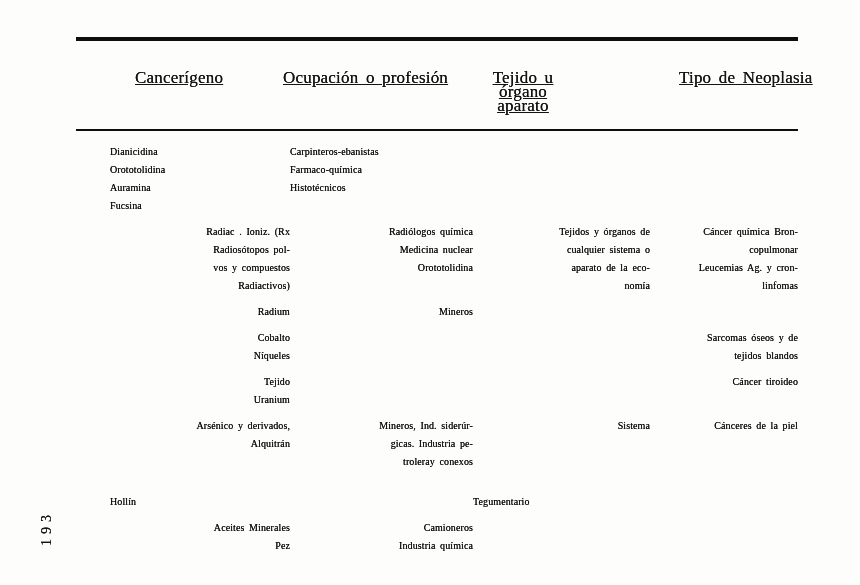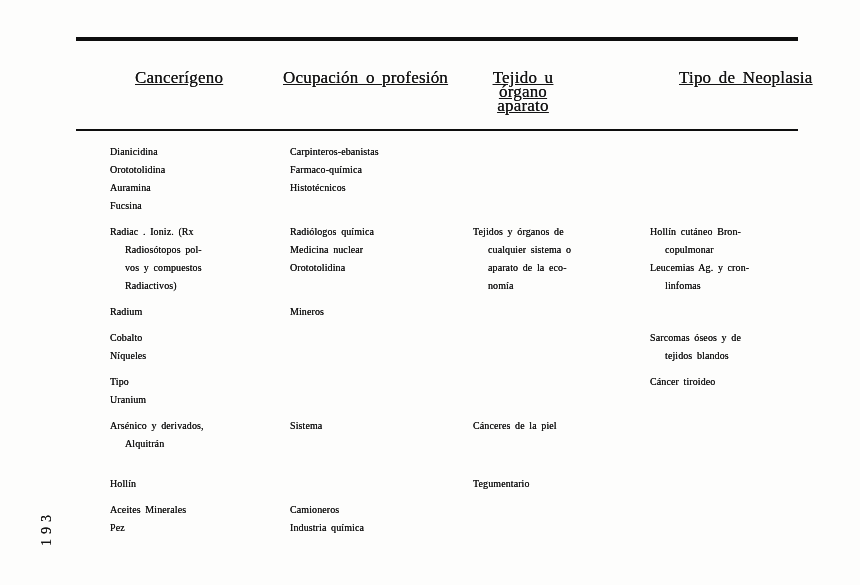--- a/index.html
+++ b/index.html
@@ -32,21 +32,21 @@
   .hcell.h3 { left: 468px; top: 71px; width: 110px; text-align: center; white-space: normal; }
   .hcell.h4 { left: 679px; top: 71px; }
 
   .tbody {
     position: absolute; left: 110px; top: 143px; width: 688px;
     font-size: 10px; line-height: 18px;
     word-spacing: 2px; letter-spacing: 0.1px;
     text-shadow: 0 0 0.5px currentColor;
   }
   .row { display: grid; grid-template-columns: 180px 183px 177px 148px; }
-  .row.gap-sm { margin-top: 8px; }
+  .row.gap-sm { margin-top: 8px; text-align: right; }
   .row.gap-lg { margin-top: 22px; }
   .cell { min-height: 18px; }
   .line { white-space: nowrap; }
   .line.indent { padding-left: 15px; }
 
   .folio {
     position: absolute; left: 17px; top: 520px;
     width: 60px; height: 16px;
     text-align: center;
     font-size: 14px; letter-spacing: 5px;
@@ -124,21 +124,21 @@
           <div class="line">Medicina nuclear</div>
           <div class="line">Orototolidina</div>
         </div>
         <div class="cell">
           <div class="line">Tejidos y órganos de</div>
           <div class="line indent">cualquier sistema o</div>
           <div class="line indent">aparato de la eco-</div>
           <div class="line indent">nomía</div>
         </div>
         <div class="cell">
-          <div class="line">Hollín cutáneo Bron-</div>
+          <div class="line">Cáncer química Bron-</div>
           <div class="line indent">copulmonar</div>
           <div class="line">Leucemias Ag. y cron-</div>
           <div class="line indent">linfomas</div>
         </div>
       </div>
       <div class="row gap-sm">
         <div class="cell">
           <div class="line">Radium</div>
         </div>
         <div class="cell">
@@ -154,35 +154,40 @@
         </div>
         <div class="cell"></div>
         <div class="cell"></div>
         <div class="cell">
           <div class="line">Sarcomas óseos y de</div>
           <div class="line indent">tejidos blandos</div>
         </div>
       </div>
       <div class="row gap-sm">
         <div class="cell">
-          <div class="line">Tipo</div>
+          <div class="line">Tejido</div>
           <div class="line">Uranium</div>
         </div>
         <div class="cell"></div>
         <div class="cell"></div>
         <div class="cell">
           <div class="line">Cáncer tiroideo</div>
         </div>
       </div>
       <div class="row gap-sm">
         <div class="cell">
           <div class="line">Arsénico y derivados,</div>
           <div class="line indent">Alquitrán</div>
         </div>
         <div class="cell">
+          <div class="line">Mineros, Ind. siderúr-</div>
+          <div class="line indent">gicas. Industria pe-</div>
+          <div class="line indent">troleray conexos</div>
+        </div>
+        <div class="cell">
           <div class="line">Sistema</div>
         </div>
         <div class="cell">
           <div class="line">Cánceres de la piel</div>
         </div>
       </div>
       <div class="row gap-lg">
         <div class="cell">
           <div class="line">Hollín</div>
         </div>

